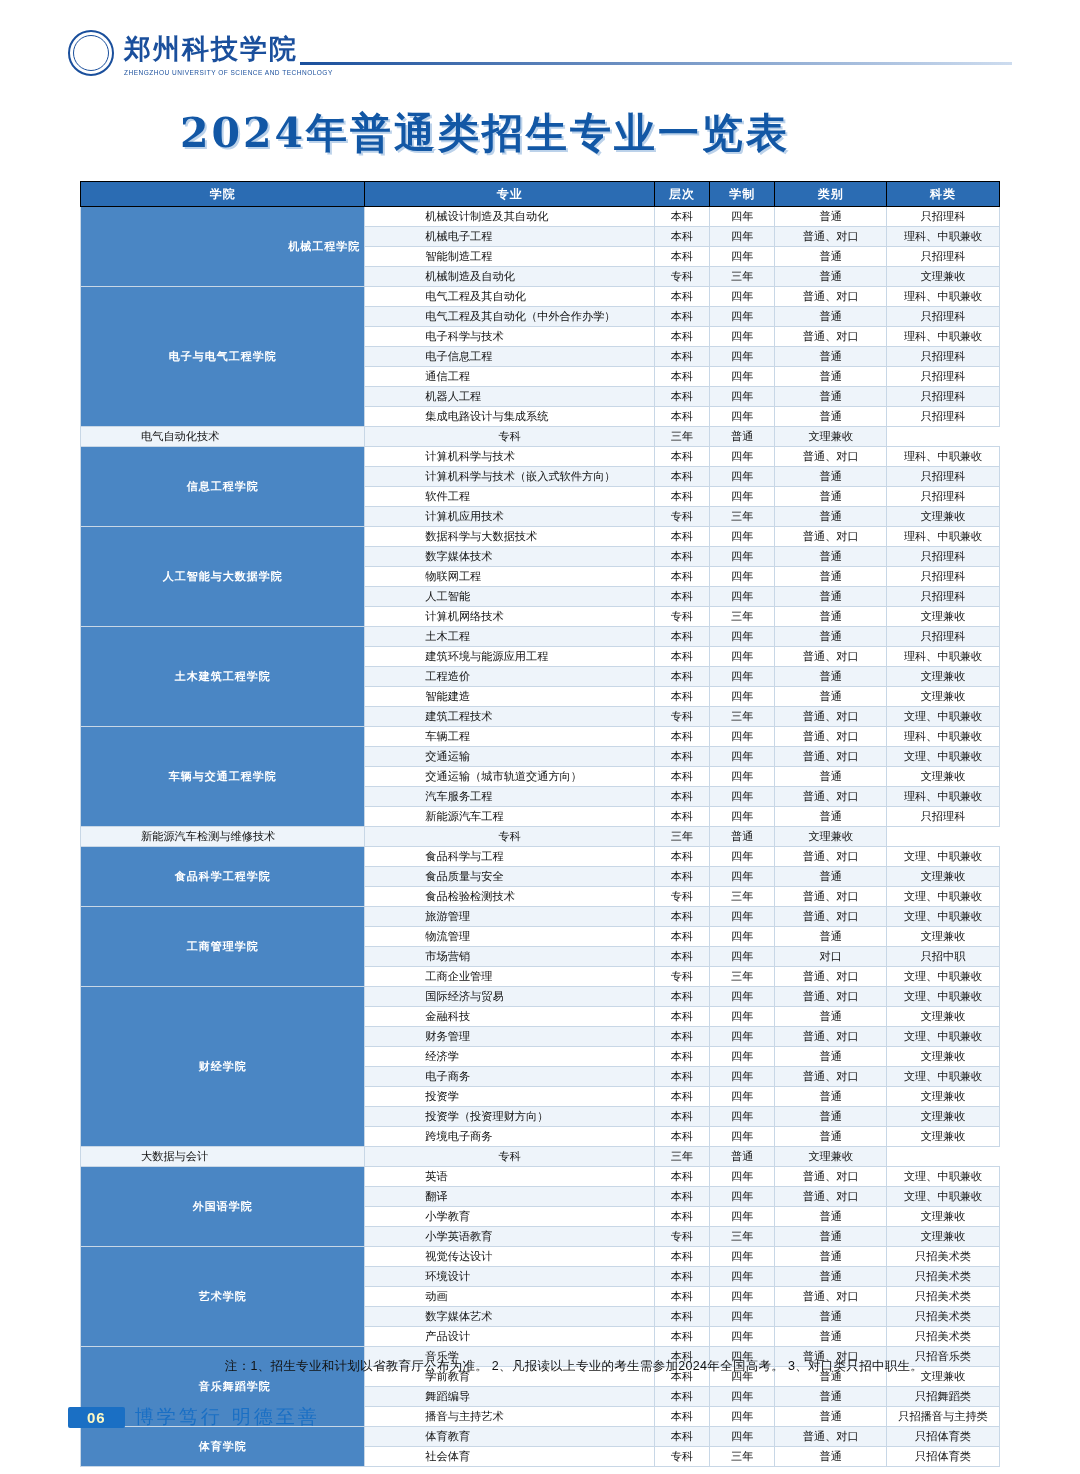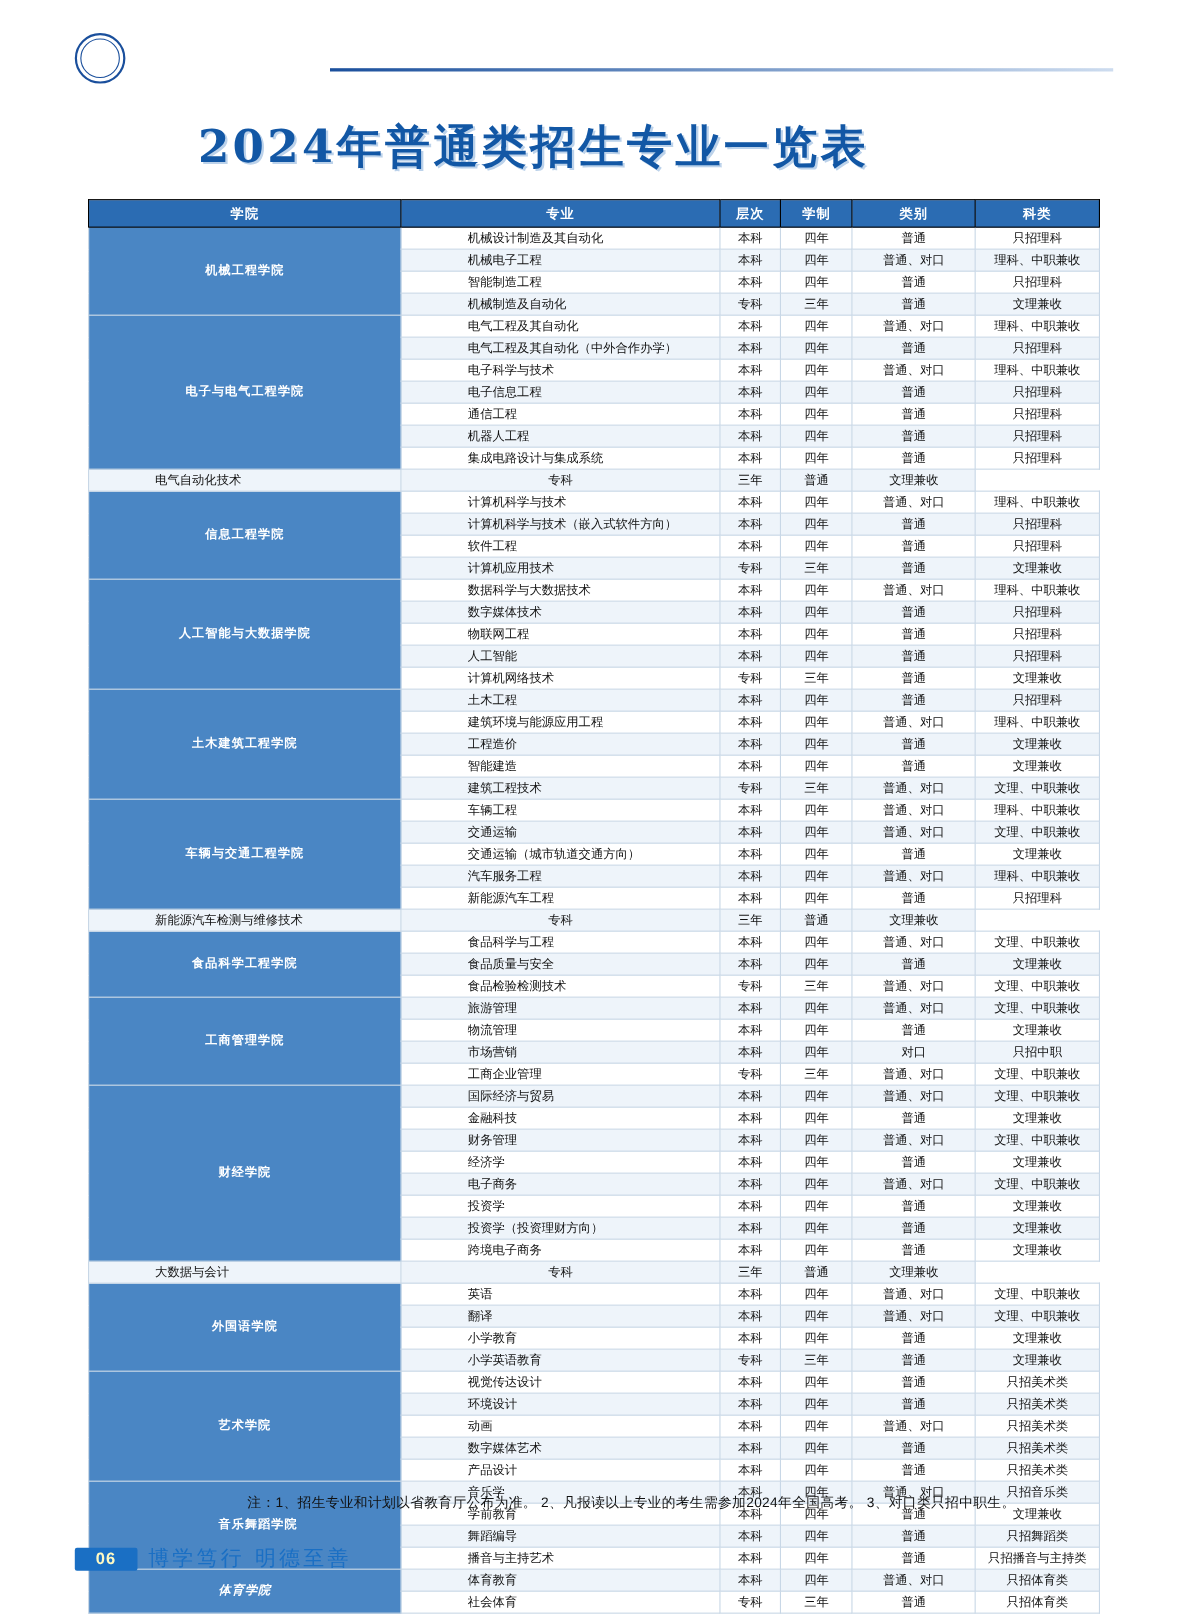--- a/index.html
+++ b/index.html
@@ -94,20 +94,24 @@
     color:#1a6fc4;font-size:19px;letter-spacing:3px;
   }
 </style>
 </head>
 <body>
 
 <div class="header">
   <div class="logo-wrap">
     <div class="logo-mark">
       <div class="inner"></div>
+    </div>
+    <div class="logo-text">
+      <div class="logo-cn">郑州科技学院</div>
+      <div class="logo-en">ZHENGZHOU UNIVERSITY OF SCIENCE AND TECHNOLOGY</div>
     </div>
   </div>
   <div class="header-rule"></div>
 </div>
 
 <div class="title">2024年普通类招生专业一览表</div>
 
 <div class="table-wrap">
   <table>
     <thead>
@@ -115,21 +119,21 @@
         <th style="width:58px">学院</th>
         <th style="width:402px">专业</th>
         <th style="width:70px">层次</th>
         <th style="width:76px">学制</th>
         <th style="width:92px">类别</th>
         <th style="width:160px">科类</th>
       </tr>
     </thead>
     <tbody id="table-body">
         <tr>
-          <td class="col-college" rowspan="4" style="white-space: normal; word-break: break-all;">机械工程学院</td>
+          <td class="col-college" rowspan="4" style="white-space: normal; word-break: break-all; text-align: right;">机械工程学院</td>
           <td class="col-major">机械设计制造及其自动化</td>
           <td class="col-level">本科</td>
           <td class="col-years">四年</td>
           <td class="col-cat">普通</td>
           <td class="col-subject">只招理科</td>
         </tr>
         <tr>
           <td class="col-major">机械电子工程</td>
           <td class="col-level">本科</td>
           <td class="col-years">四年</td>
@@ -554,21 +558,21 @@
           <td class="col-subject">只招舞蹈类</td>
         </tr>
         <tr>
           <td class="col-major">播音与主持艺术</td>
           <td class="col-level">本科</td>
           <td class="col-years">四年</td>
           <td class="col-cat">普通</td>
           <td class="col-subject">只招播音与主持类</td>
         </tr>
         <tr>
-          <td class="col-college" rowspan="2" style="white-space: normal; word-break: break-all; font-style: italic;">体育学院</td>
+          <td class="col-college" rowspan="2" style="white-space: normal; word-break: break-all;">体育学院</td>
           <td class="col-major">体育教育</td>
           <td class="col-level">本科</td>
           <td class="col-years">四年</td>
           <td class="col-cat">普通、对口</td>
           <td class="col-subject">只招体育类</td>
         </tr>
         <tr>
           <td class="col-major">社会体育</td>
           <td class="col-level">专科</td>
           <td class="col-years">三年</td>

